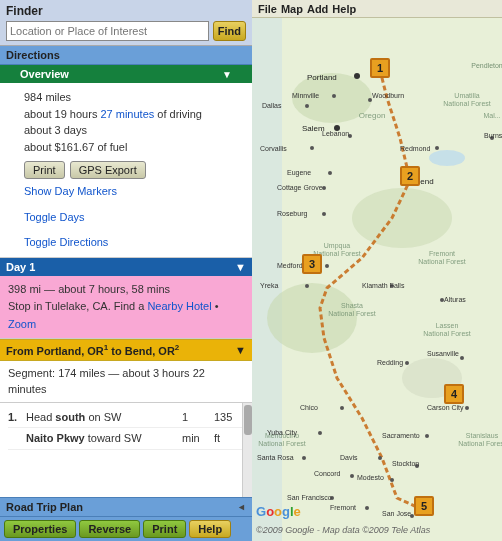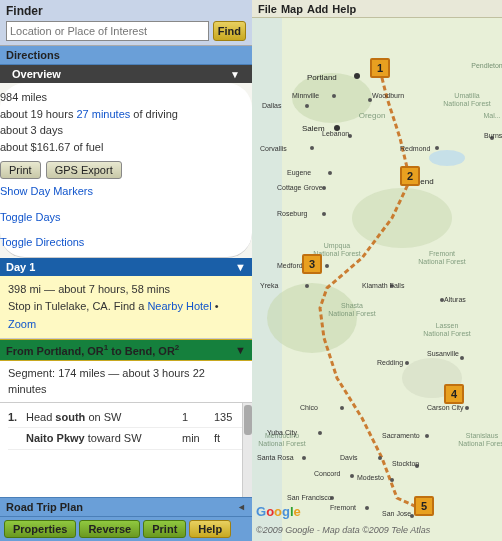--- a/index.html
+++ b/index.html
@@ -58,43 +58,42 @@
       background: #6a9fd8;
       padding: 3px 6px;
       font-size: 11px;
       font-weight: bold;
       color: #222;
       border-bottom: 1px solid #4a7fb8;
     }
 
     
     #overview-header {
-      background: #404040;
-      padding: 3px 12px;
+      background: #15803d;
+      padding: 3px 20px;
       font-size: 11px;
       font-weight: bold;
       color: #fff;
       display: flex;
       justify-content: space-between;
       align-items: center;
       cursor: pointer;
     }
     #overview-header .chevron {
       color: #fff;
       font-size: 10px;
     }
 
     #overview-content {
-      padding: 6px 0;
+      padding: 6px 24px;
       background: #fff;
       border-bottom: 1px solid #ccc;
       font-size: 11px;
       line-height: 1.5;
       color: #333;
-      border-radius: 25px;
     }
     #overview-content .highlight {
       color: #1155cc;
       text-align: right;
     }
 
     #button-row {
       display: flex;
       gap: 5px;
       margin-top: 6px;
@@ -130,31 +129,31 @@
       font-size: 11px;
       font-weight: bold;
       color: #fff;
       display: flex;
       justify-content: space-between;
       align-items: center;
       cursor: pointer;
     }
     #day1-content {
       padding: 5px 8px;
-      background: #fef9c3;
+      background: #f9a8d4;
       border-bottom: 1px solid #ccc;
       font-size: 11px;
       line-height: 1.6;
       color: #333;
     }
     #day1-content .link { color: #1155cc; text-decoration: none; cursor: pointer; }
 
     
     #fromto-header {
-      background: #15803d;
+      background: #eab308;
       padding: 3px 6px;
       font-size: 11px;
       font-weight: bold;
       color: #222;
       display: flex;
       justify-content: space-between;
       align-items: center;
       cursor: pointer;
       border-top: 1px solid #c8a820;
       border-bottom: 1px solid #c8a820;

